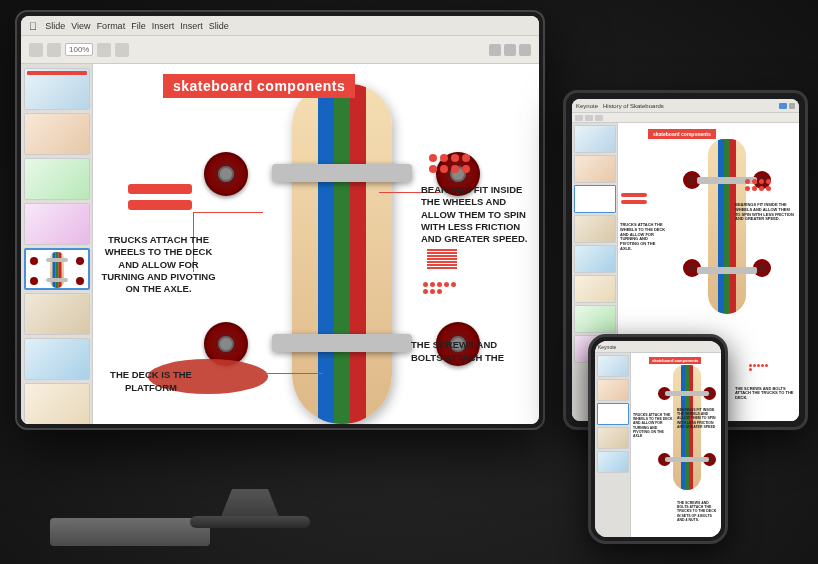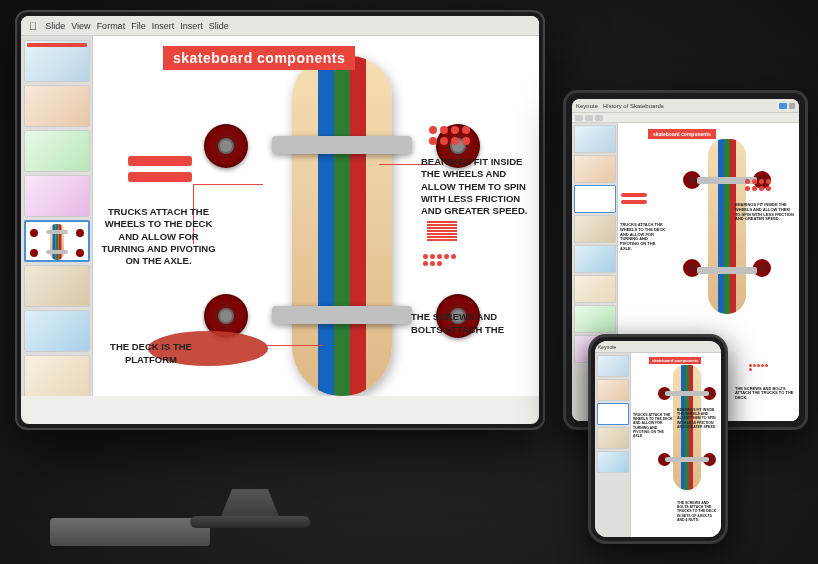--- a/index.html
+++ b/index.html
@@ -764,20 +764,32 @@
         <span>Slide</span>
         <span>View</span>
         <span>Format</span>
         <span>File</span>
         <span>Insert</span>
         <span>Insert</span>
         <span>Slide</span>
       </div>
     </div>
 
+    <div class="toolbar">
+      <button class="toolbar-btn"></button>
+      <button class="toolbar-btn"></button>
+      <span class="toolbar-zoom">100%</span>
+      <button class="toolbar-btn"></button>
+      <button class="toolbar-btn"></button>
+      <div class="toolbar-icons">
+        <div class="toolbar-icon"></div>
+        <div class="toolbar-icon"></div>
+        <div class="toolbar-icon"></div>
+      </div>
+    </div>
 
     <div class="content-area">
 
       <div class="sidebar">
         <div class="slide-thumb slide-thumb-bg-1">
           <div style="position:absolute;inset:0;background:linear-gradient(135deg,#e8f4f8,#b8d4e8);"></div>
           <div style="position:absolute;top:2px;left:2px;right:2px;height:4px;background:#e8453c;border-radius:1px;"></div>
         </div>
         <div class="slide-thumb slide-thumb-bg-2">
           <div style="position:absolute;inset:0;background:linear-gradient(135deg,#f8e8d8,#e8c8a8);"></div>

